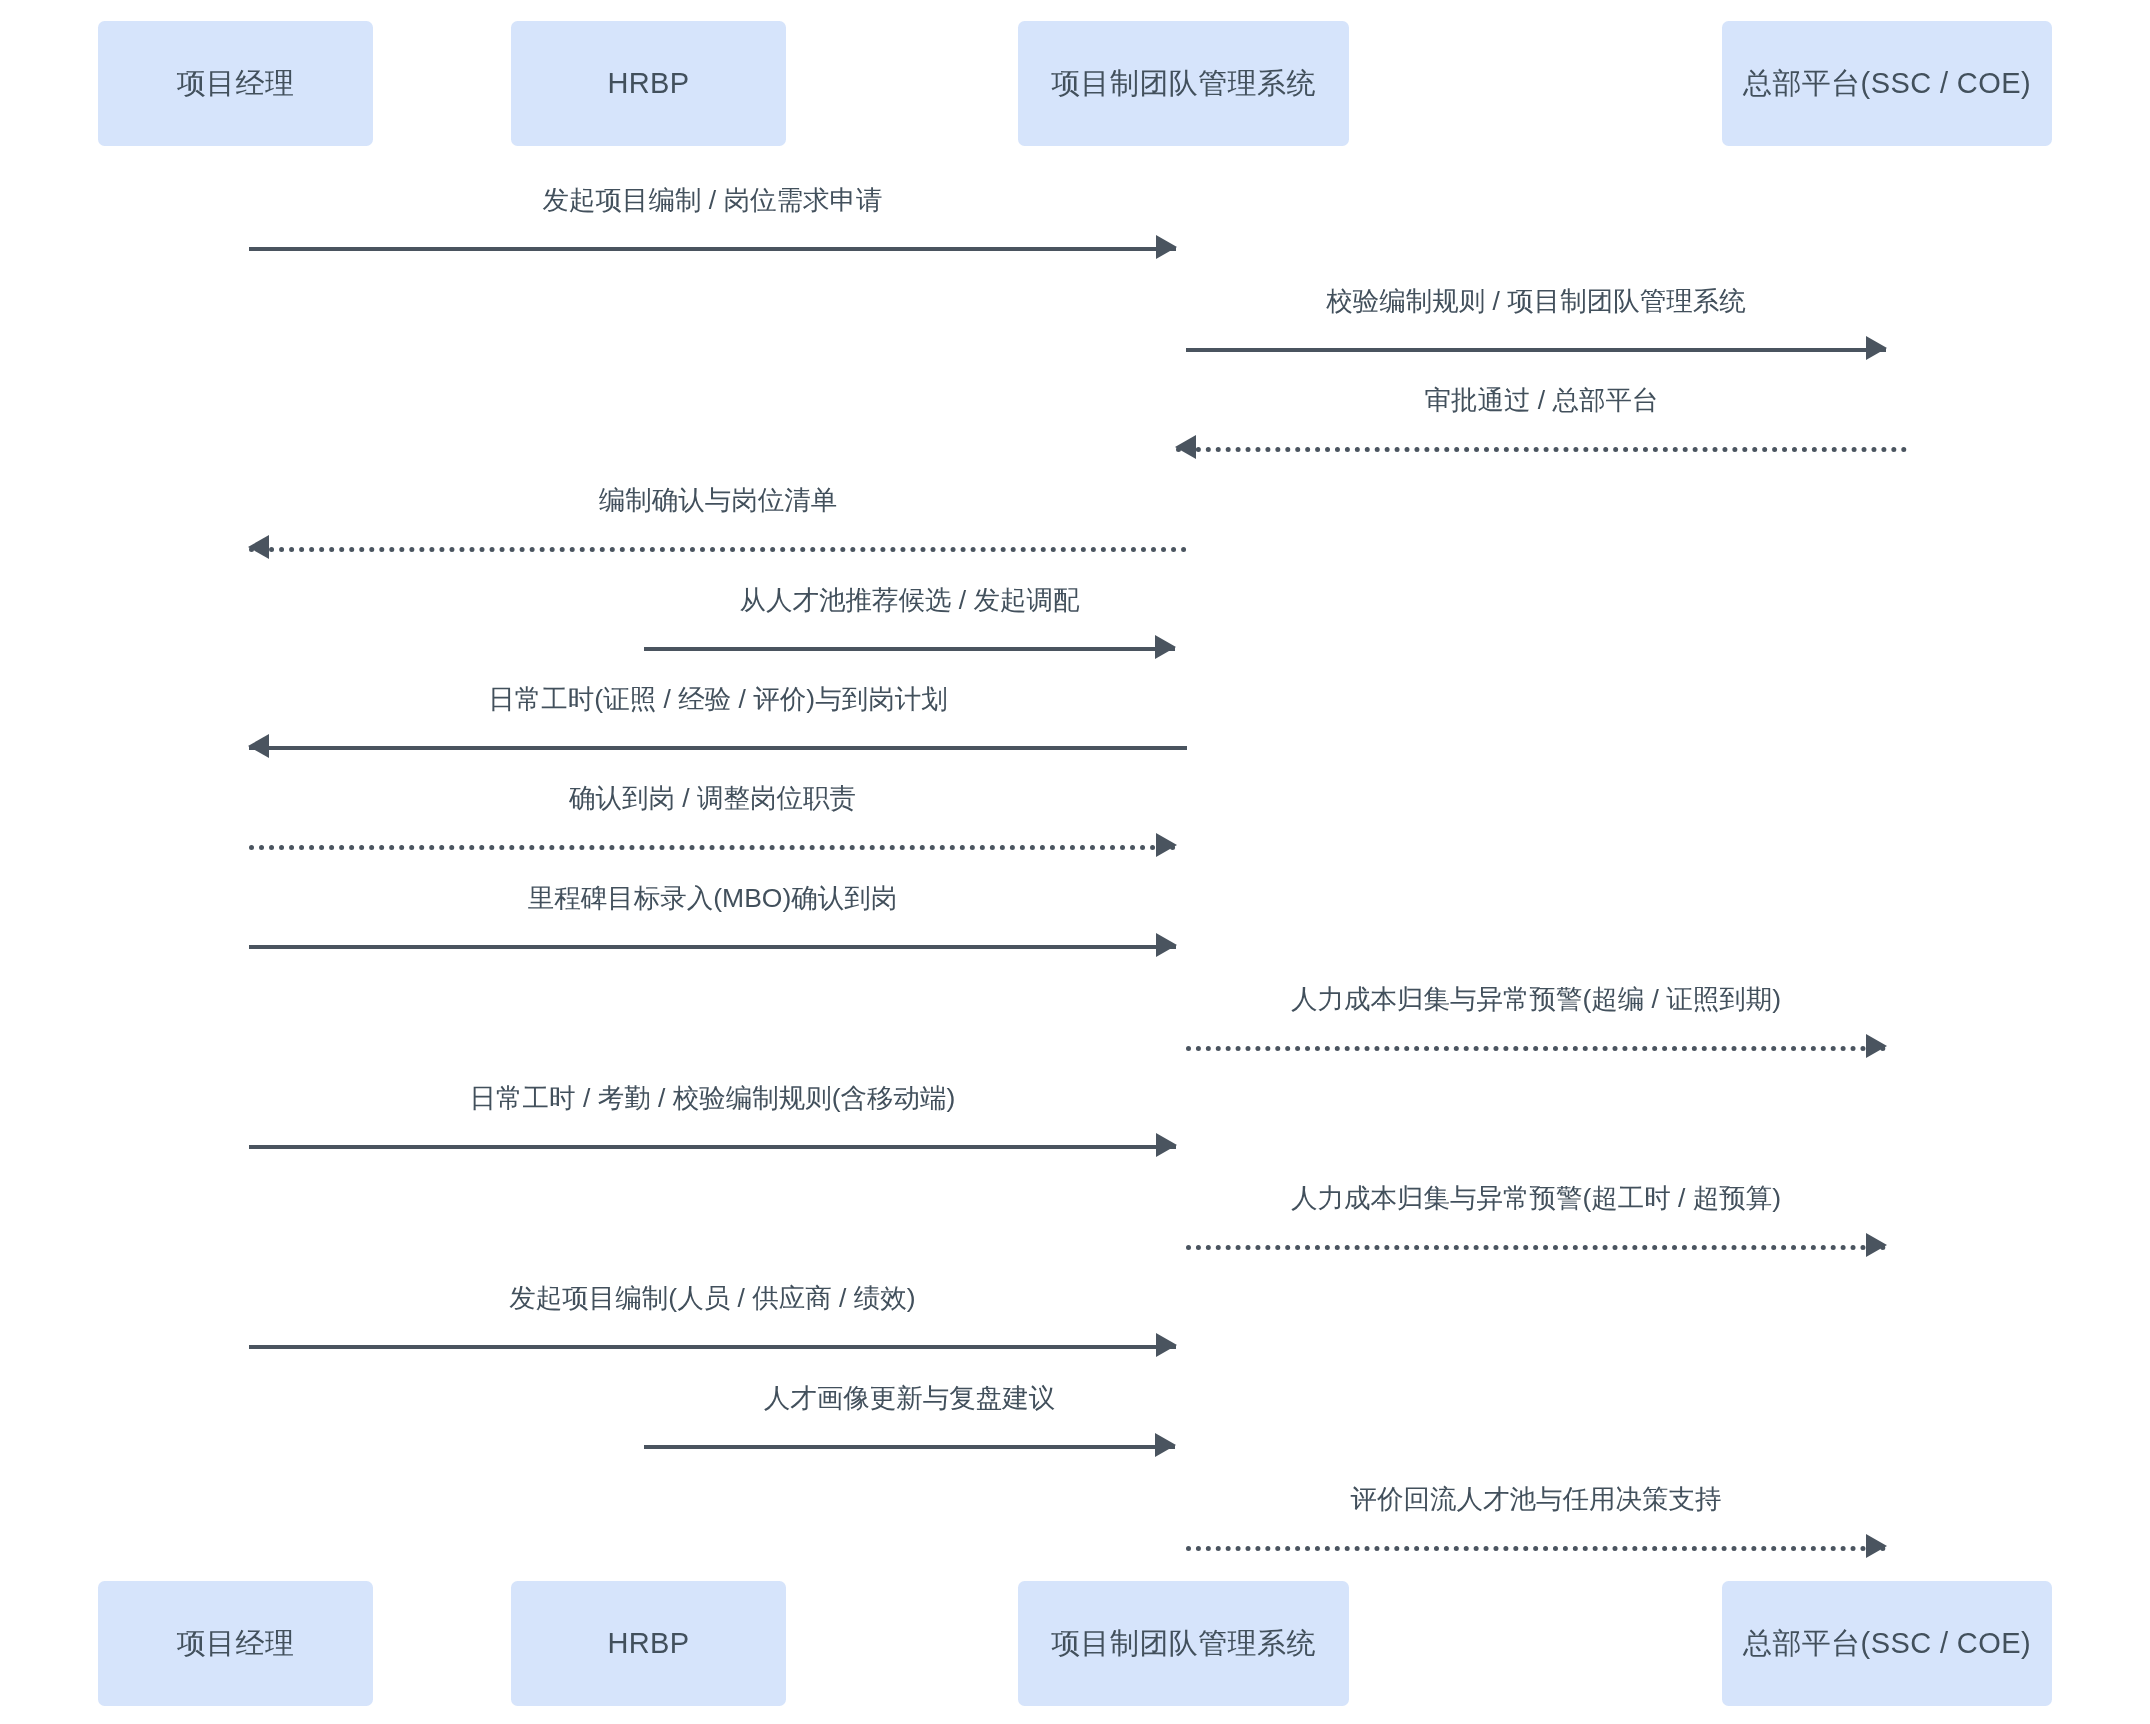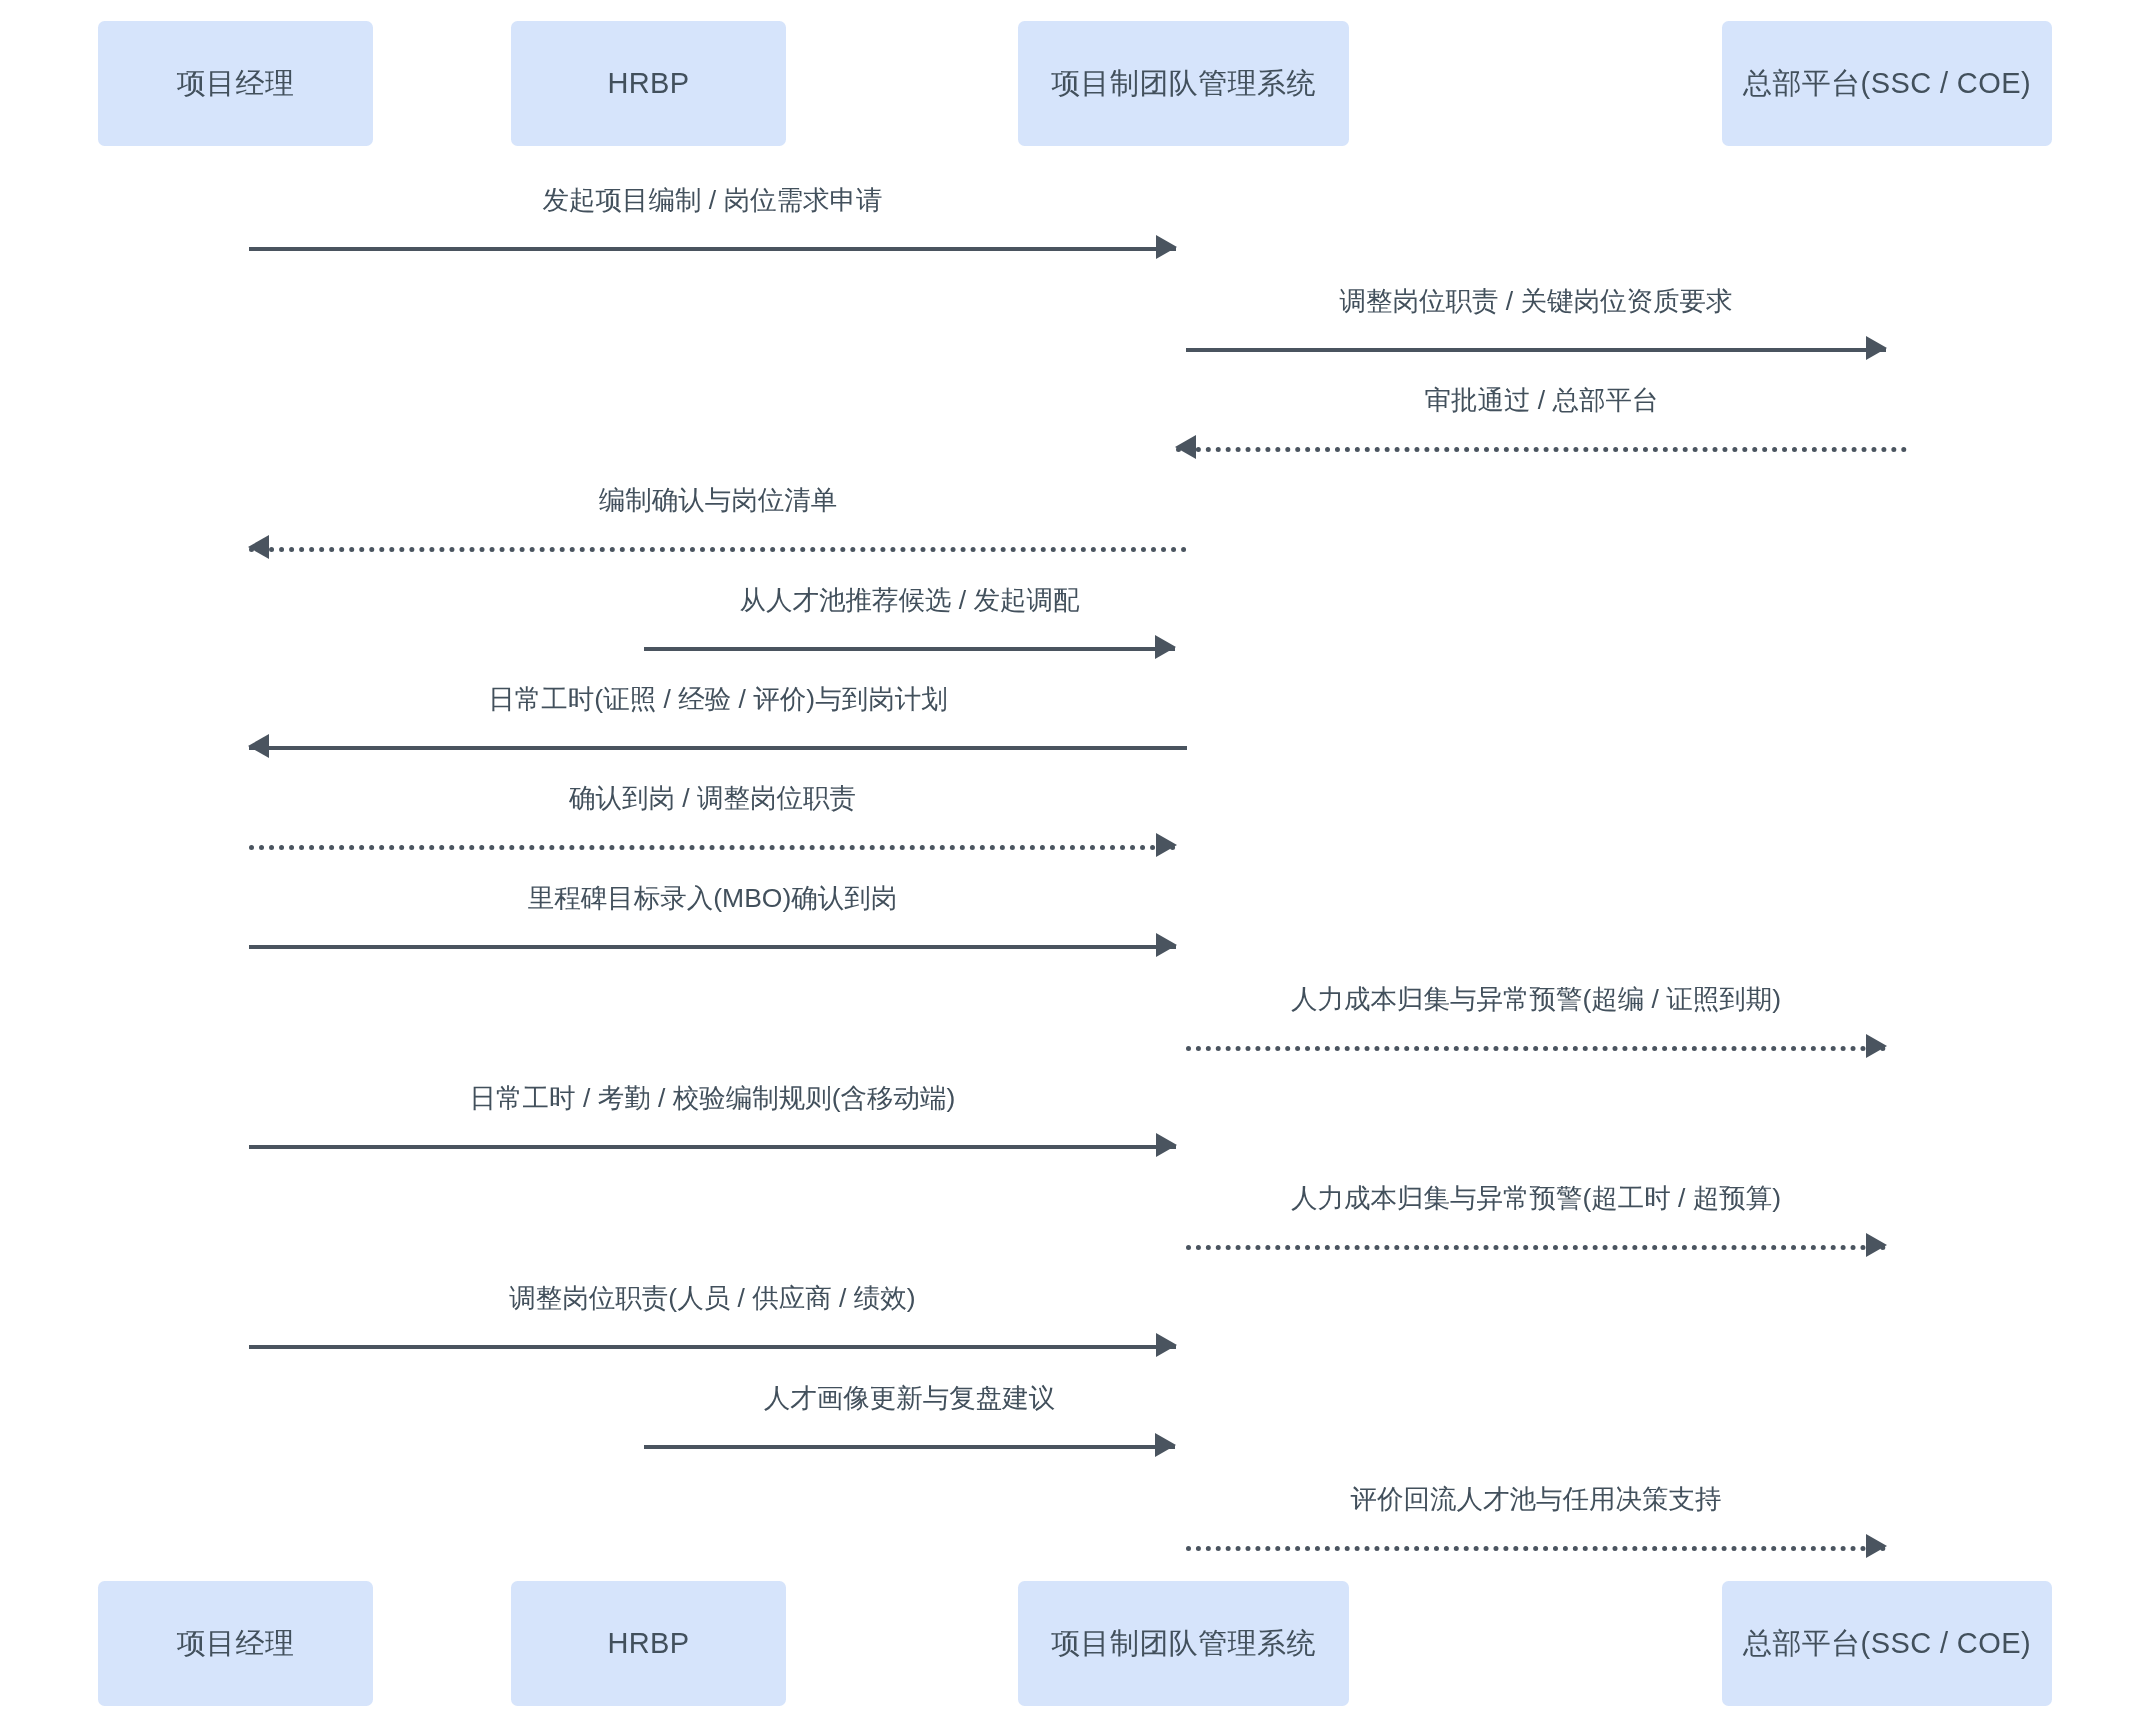--- a/index.html
+++ b/index.html
@@ -113,21 +113,21 @@
     </div>
   <div id="messages">
       <div class="msg solid to-right" style="left: 249px; width: 927px; top: 247px;">
         <div class="line"></div>
         <div class="head"></div>
         <div class="caption">发起项目编制 / 岗位需求申请</div>
       </div>
       <div class="msg solid to-right" style="left: 1186px; width: 700px; top: 348px;">
         <div class="line"></div>
         <div class="head"></div>
-        <div class="caption">调整岗位职责 / 关键岗位资质要求</div>
+        <div class="caption">校验编制规则 / 项目制团队管理系统</div>
       </div>
       <div class="msg dashed to-left" style="left: 1176px; width: 731px; top: 447px;">
         <div class="line"></div>
         <div class="head"></div>
         <div class="caption">审批通过 / 总部平台</div>
       </div>
       <div class="msg dashed to-left" style="left: 249px; width: 938px; top: 547px;">
         <div class="line"></div>
         <div class="head"></div>
         <div class="caption">编制确认与岗位清单</div>
@@ -163,21 +163,21 @@
         <div class="caption">日常工时 / 考勤 / 校验编制规则(含移动端)</div>
       </div>
       <div class="msg dashed to-right" style="left: 1186px; width: 700px; top: 1245px;">
         <div class="line"></div>
         <div class="head"></div>
         <div class="caption">人力成本归集与异常预警(超工时 / 超预算)</div>
       </div>
       <div class="msg solid to-right" style="left: 249px; width: 927px; top: 1345px;">
         <div class="line"></div>
         <div class="head"></div>
-        <div class="caption">调整岗位职责(人员 / 供应商 / 绩效)</div>
+        <div class="caption">发起项目编制(人员 / 供应商 / 绩效)</div>
       </div>
       <div class="msg solid to-right" style="left: 644px; width: 531px; top: 1445px;">
         <div class="line"></div>
         <div class="head"></div>
         <div class="caption">人才画像更新与复盘建议</div>
       </div>
       <div class="msg dashed to-right" style="left: 1186px; width: 700px; top: 1546px;">
         <div class="line"></div>
         <div class="head"></div>
         <div class="caption">评价回流人才池与任用决策支持</div>

